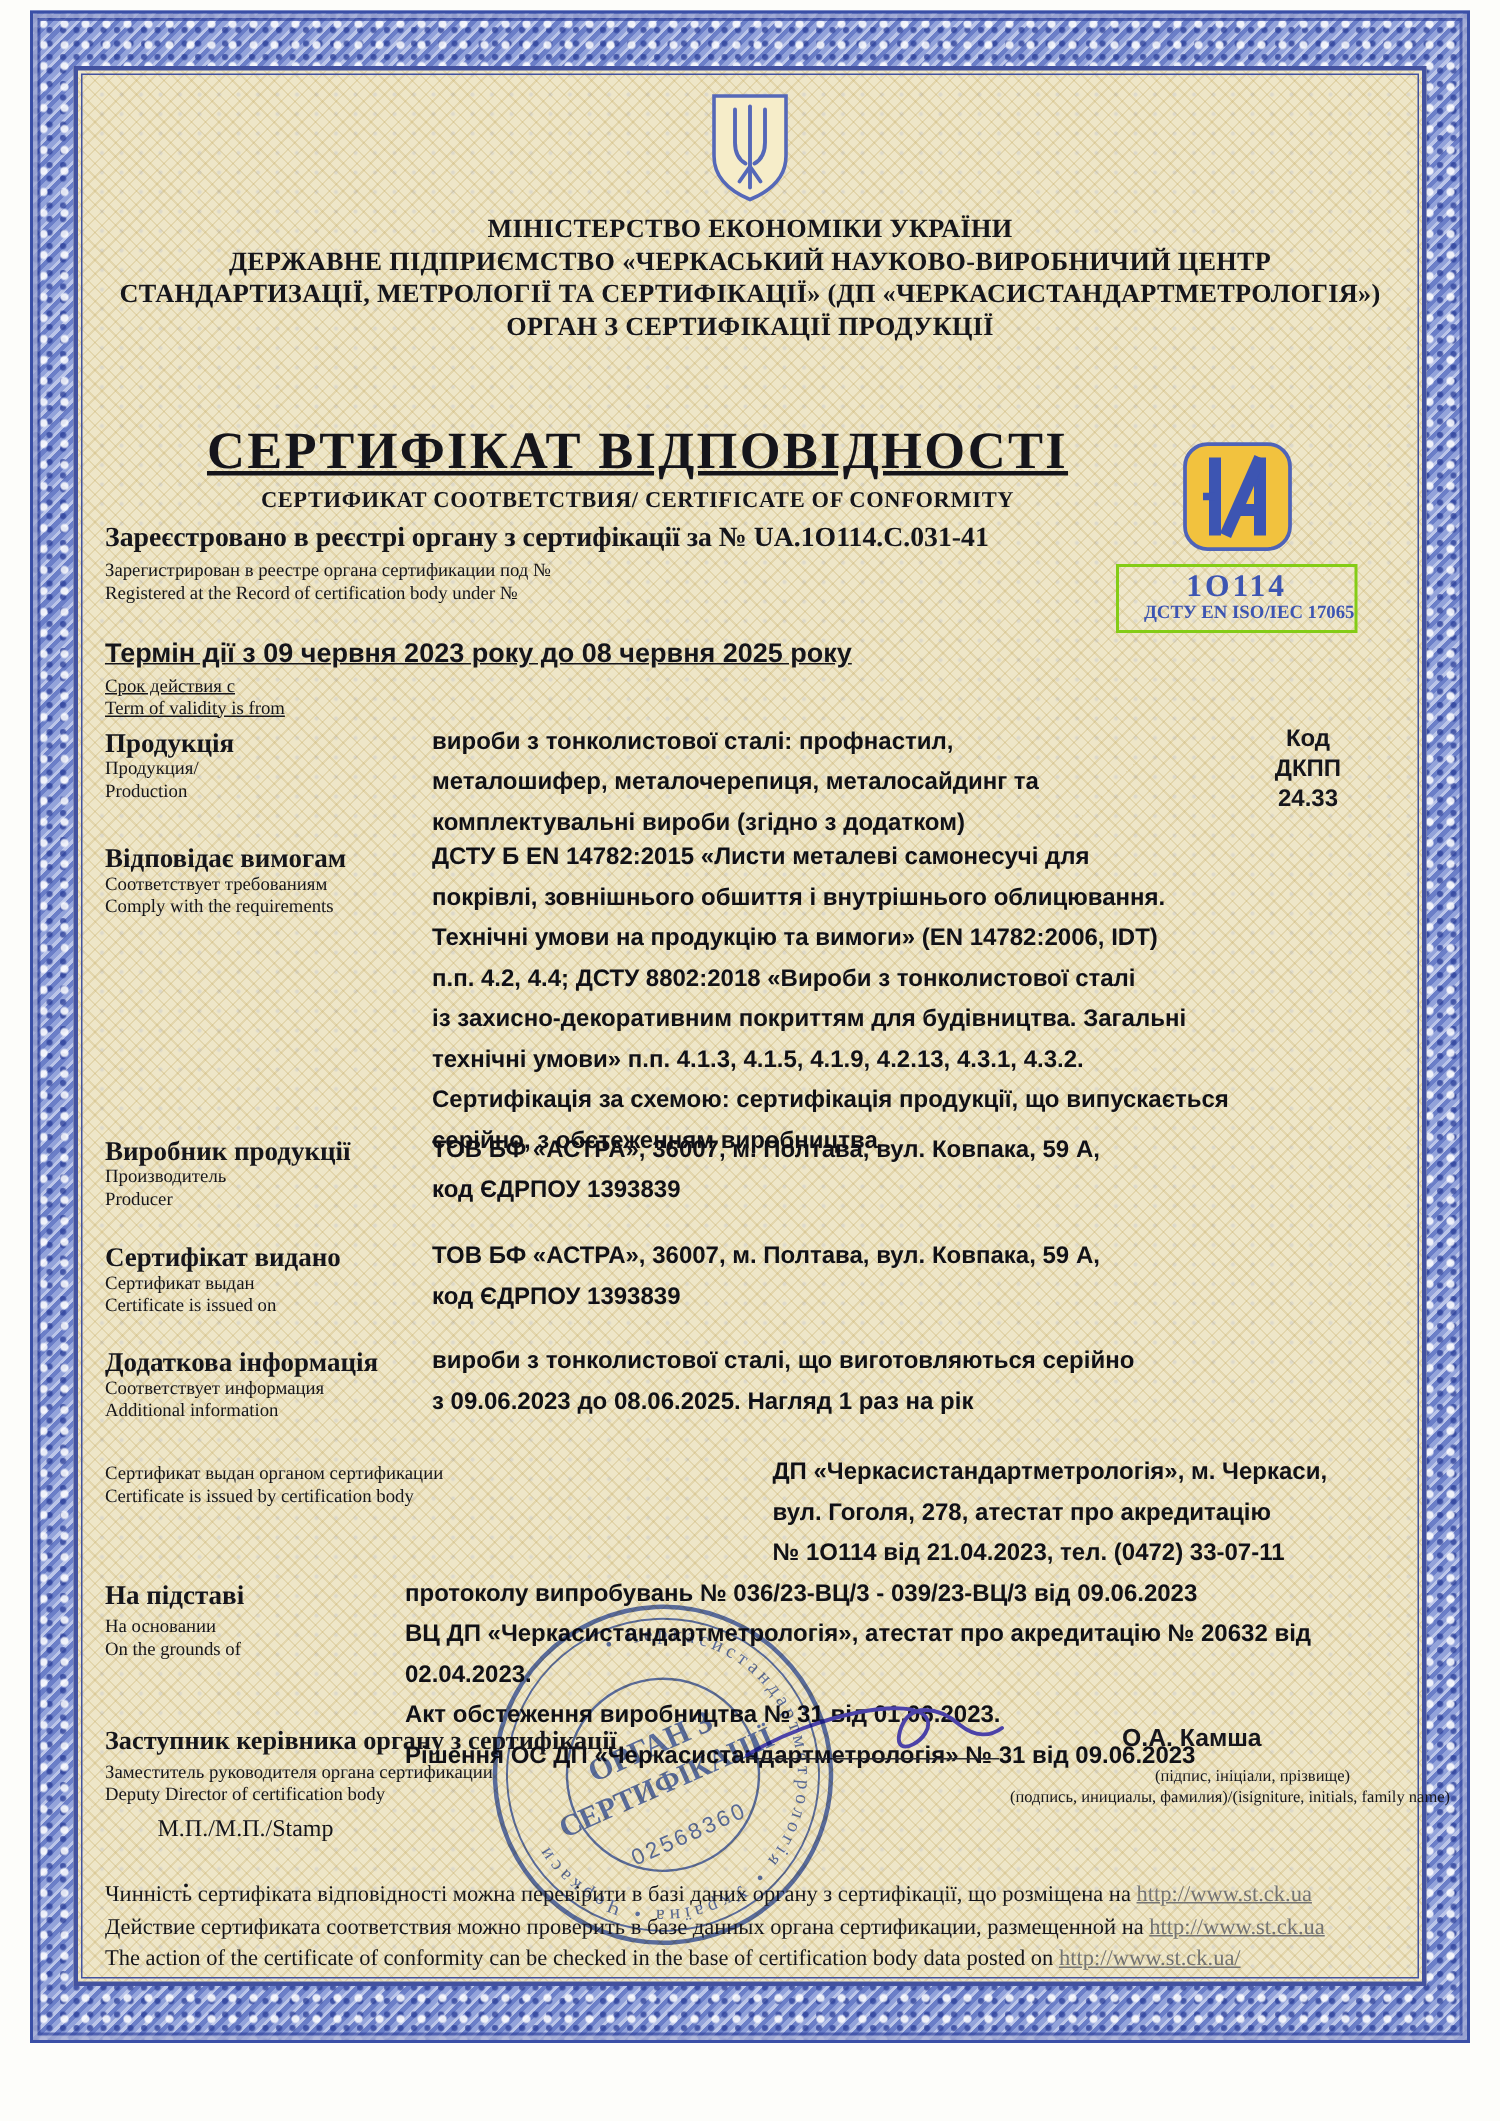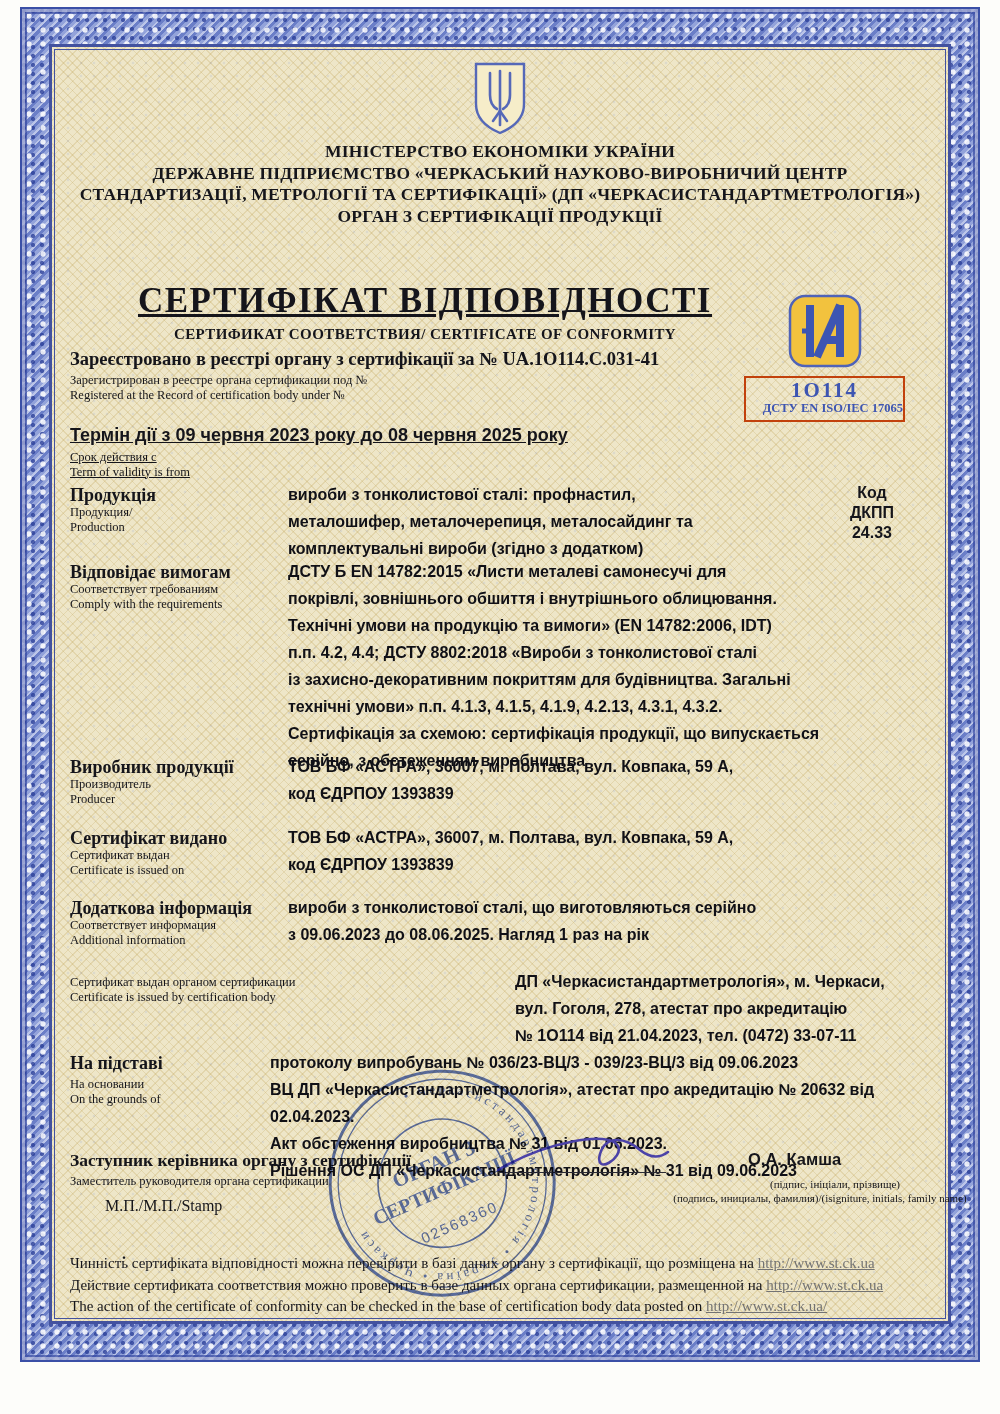--- a/index.html
+++ b/index.html
@@ -32,21 +32,21 @@
   .title{font-weight:700;font-size:35px;letter-spacing:1.5px;text-decoration:underline;}
   .subtitle{font-weight:700;font-size:15px;letter-spacing:.4px;margin-top:5px;}
   .reg-bold{font-weight:700;font-size:18.5px;}
   .sub12{font-size:12.5px;line-height:14.5px;}
   .validity{font:700 18px "Liberation Sans", sans-serif;}
   .lbl{font-weight:700;font-size:18px;line-height:20px;}
   .val{font:700 16px "Liberation Sans", sans-serif;line-height:27px;white-space:pre-line;color:#101016;}
   .row{position:absolute;left:5px;right:0;}
   .labels{position:absolute;left:0;top:0;width:215px;}
   .value{position:absolute;left:218px;top:-4px;width:600px;}
-  .naau-box{position:absolute;border:2px solid #c2410c;color:#3d55b2;text-align:center;
+  .naau-box{position:absolute;border:2px solid #84cc16;color:#3d55b2;text-align:center;
     font-weight:700;background:rgba(255,255,255,.06);}
   .naau-num{font-size:21px;letter-spacing:2px;line-height:22px;margin-top:1px;}
   .naau-std{font-size:12.5px;line-height:14px;text-align:right;}
   .code-block{font:700 16px "Liberation Sans", sans-serif;line-height:20px;text-align:center;white-space:pre-line;}
   .footer-line{font-size:15px;line-height:21.5px;}
   .footer-line a{color:#737373;text-decoration:underline;}
   .note{font-size:11px;line-height:14px;}
   .sig-line{border-bottom:1.6px solid #2b2b33;}
   .stamp-wrap{mix-blend-mode:multiply;opacity:.82;}
 </style>
@@ -188,20 +188,21 @@
       <div class="value val" style="left:200px;width:690px;">протоколу випробувань № 036/23-ВЦ/3 - 039/23-ВЦ/3 від 09.06.2023
 ВЦ ДП «Черкасистандартметрологія», атестат про акредитацію № 20632 від 02.04.2023.
 Акт обстеження виробництва № 31 від 01.06.2023.
 Рішення ОС ДП «Черкасистандартметрологія» № 31 від 09.06.2023</div>
     </div>
 
     <div class="row" style="top:1095px;">
       <div class="labels" style="width:420px;">
         <div class="lbl" style="font-size:17.5px;">Заступник керівника органу з сертифікації</div>
         <div class="sub12" style="margin-top:4px;">Заместитель руководителя органа сертификации</div>
+        <div class="sub12">Deputy Director of certification body</div>
         <div style="font-size:16px;margin:8px 0 0 35px;">М.П./М.П./Stamp</div>
       </div>
       <svg class="abs" style="left:420px;top:-22px;" width="185" height="50" viewBox="0 0 185 50">
         <path d="M8,42 C55,14 120,2 128,18 C134,30 104,48 110,26 C116,6 136,10 150,22 C160,30 170,30 178,24" fill="none" stroke="#4b42a8" stroke-width="2.6" stroke-linecap="round"></path>
       </svg>
       <div class="abs sig-line" style="left:428px;top:22px;width:168px;"></div>
       <div class="abs" style="left:678px;top:0;font:700 16.5px 'Liberation Sans', sans-serif;">О.А. Камша</div>
       <div class="abs note center" style="left:600px;top:27px;width:330px;">(підпис, ініціали, прізвище)</div>
       <div class="abs note center" style="left:565px;top:41px;width:370px;">(подпись, инициалы, фамилия)/(isigniture, initials, family name)</div>
       <div class="abs" style="left:52px;top:95px;font-weight:700;">.</div>

